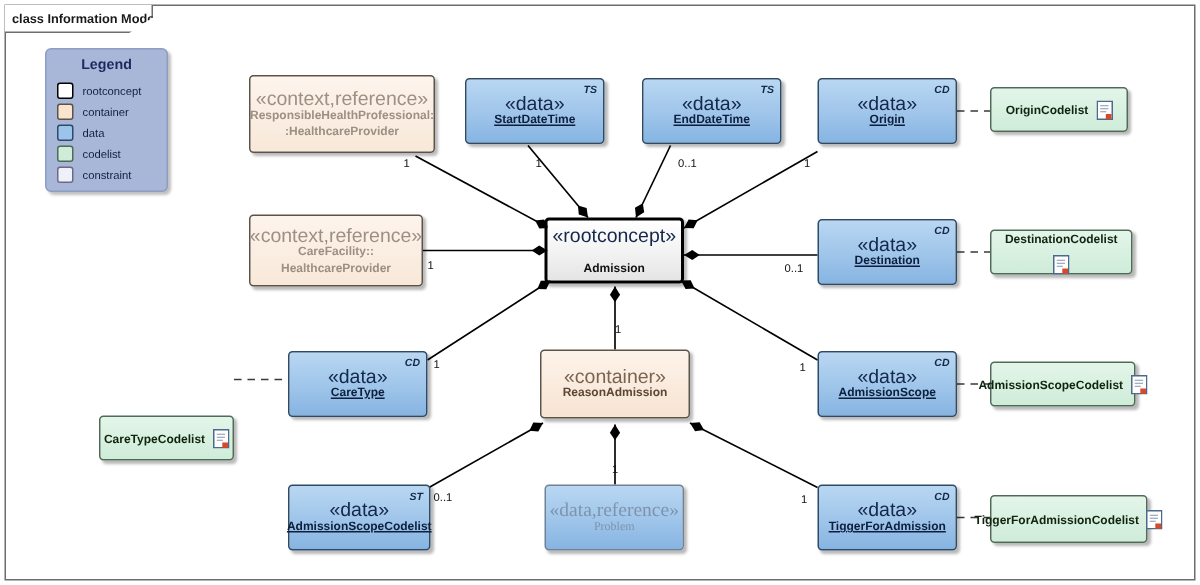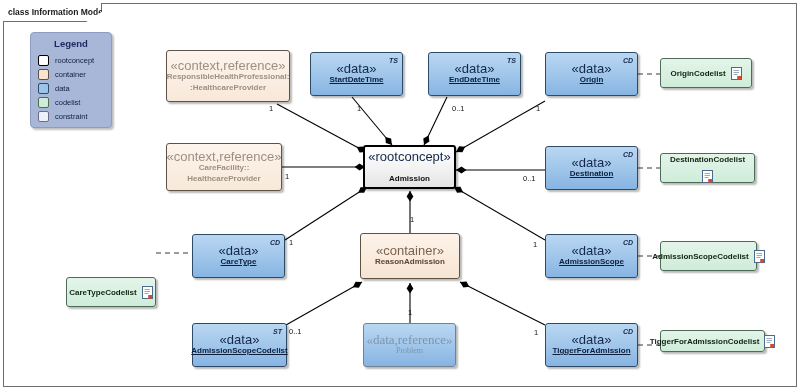--- a/index.html
+++ b/index.html
@@ -345,21 +345,21 @@
       </div>
       <div class="node n-dataref" style="left: 363px; top: 323px; width: 93px; height: 44px;">
         <div class="stereo">«data,reference»</div>
         <div class="nm">Problem</div>
       </div>
       <div class="node n-data" style="left: 545px; top: 323px; width: 93px; height: 44px;">
         <div class="corner">CD</div>
         <div class="stereo">«data»</div>
         <div class="nm">TiggerForAdmission</div>
       </div>
-      <div class="node n-codelist" style="left: 660px; top: 330px; width: 105px; height: 22px;">
+      <div class="node n-codelist" style="left: 660px; top: 330px; width: 105px; height: 32px;">
         <div class="nm">TiggerForAdmissionCodelist</div>
         <span class="doc-icon"><svg width="11" height="13" viewBox="0 0 11 13">
             <rect x="0.5" y="0.5" width="10" height="12" fill="#ffffff" stroke="#4b6a8c" stroke-width="1"></rect>
             <line x1="2.5" y1="3.5" x2="8" y2="3.5" stroke="#7f97ae" stroke-width="0.8"></line>
             <line x1="2.5" y1="5.5" x2="8" y2="5.5" stroke="#7f97ae" stroke-width="0.8"></line>
             <line x1="2.5" y1="7.5" x2="6.5" y2="7.5" stroke="#7f97ae" stroke-width="0.8"></line>
             <path d="M6.2,9 L10,9 L10,12.5 L6.2,12.5 Z" fill="#d64a2a"></path>
           </svg></span>
       </div>
     </div>

